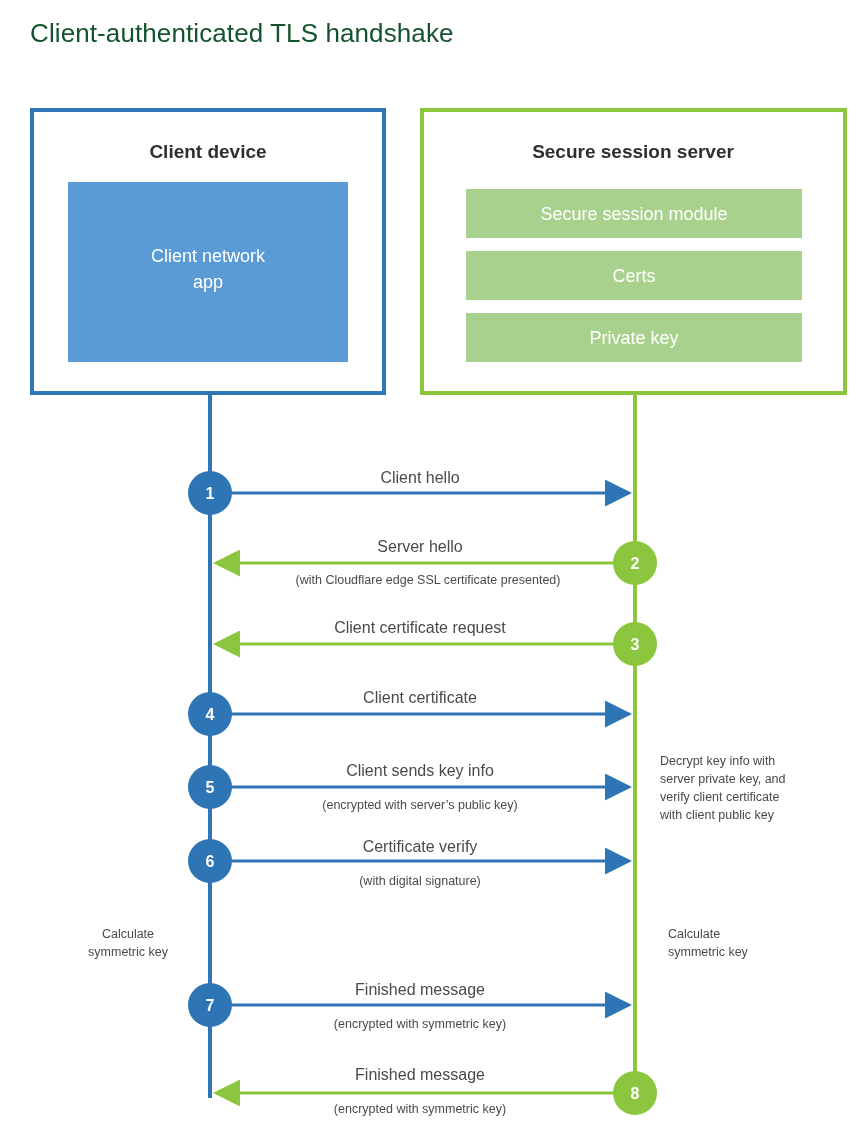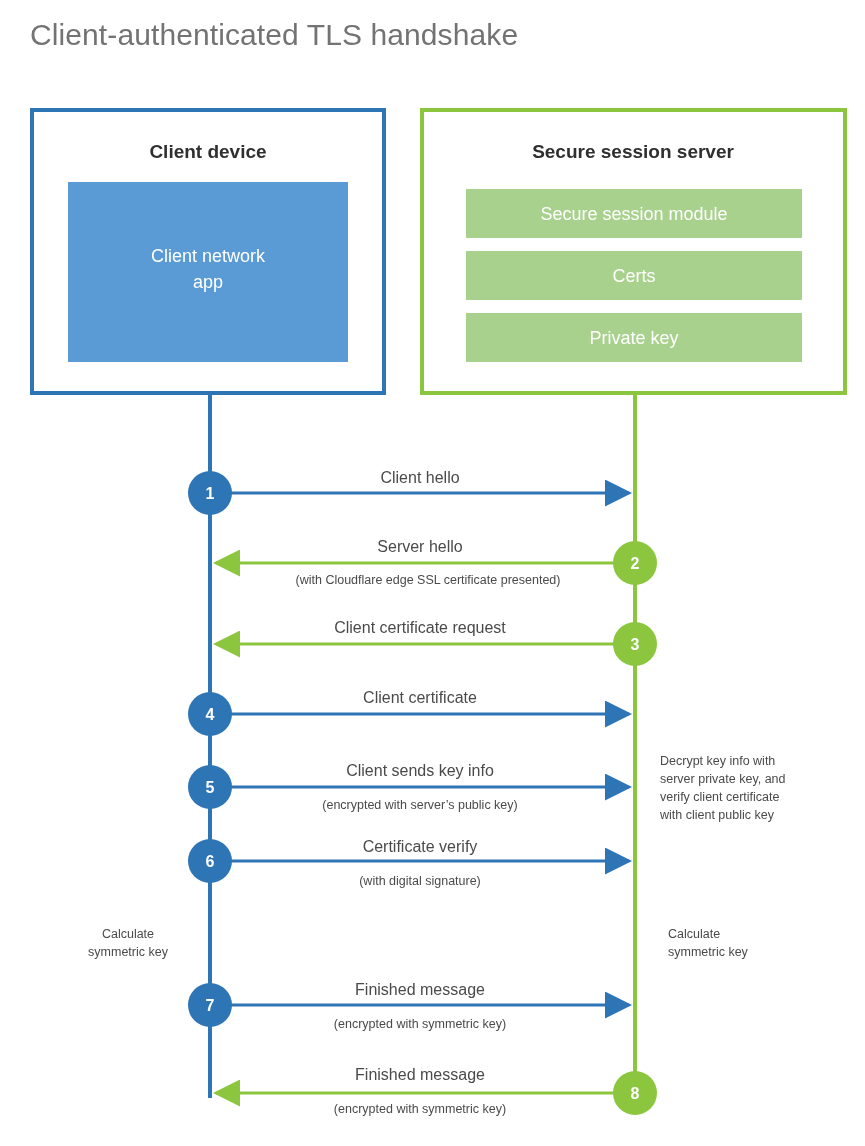--- a/index.html
+++ b/index.html
@@ -11,23 +11,23 @@
     width: 865px;
     height: 1146px;
     font-family: "Liberation Sans", sans-serif;
     overflow: hidden;
     position: relative;
   }
   #page-title {
     position: absolute;
     left: 30px;
     top: 18px;
-    font-size: 30px;
+    font-size: 26px;
     font-weight: 300;
-    color: #737373;
+    color: #14532d;
     letter-spacing: 0.1px;
     white-space: nowrap;
     text-align: center;
   }
   #diagram-canvas {
     position: absolute;
     left: 0;
     top: 0;
     width: 865px;
     height: 1146px;

